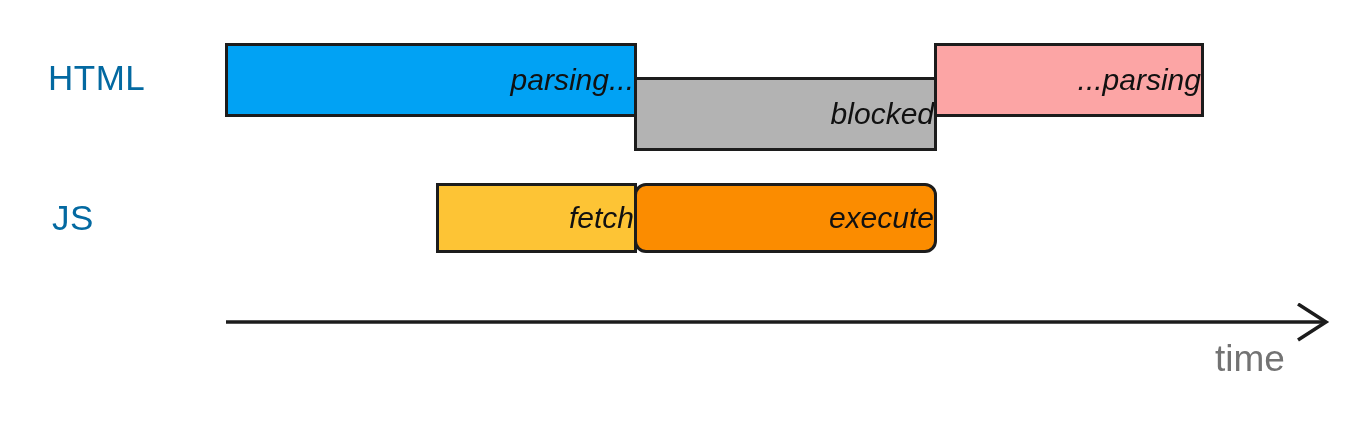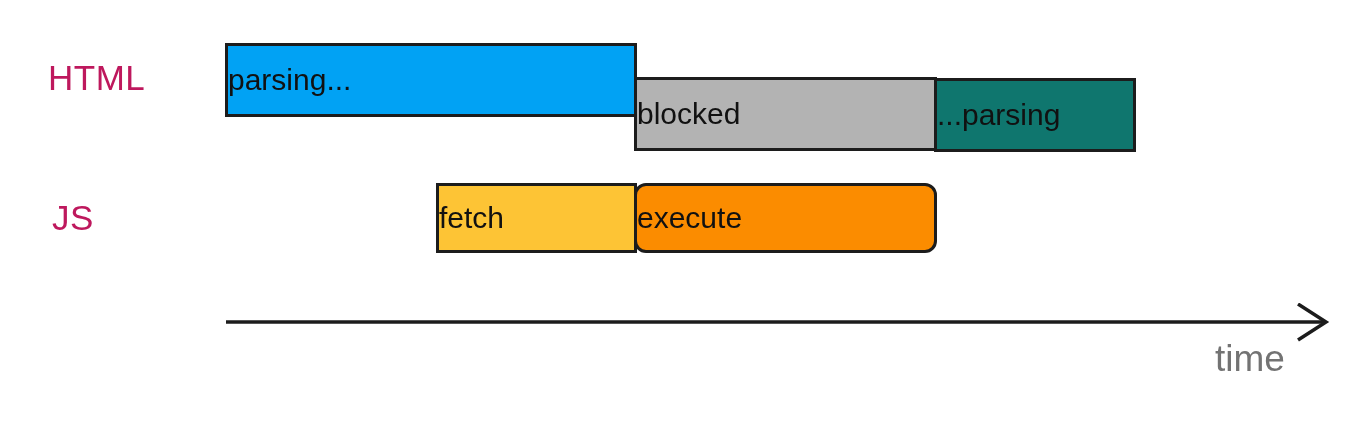--- a/index.html
+++ b/index.html
@@ -10,34 +10,35 @@
   }
   .canvas {
     position: relative;
     width: 1360px;
     height: 428px;
     background: #ffffff;
     overflow: hidden;
   }
   .row-label {
     position: absolute;
-    color: #be185d;
+    color: #0369a1;
     font-size: 35px;
     letter-spacing: 0.5px;
   }
   .row-label.html-label { left: 48px; top: 58px; }
   .row-label.js-label   { left: 52px; top: 198px; text-align: center; }
 
   .seg {
     position: absolute;
     box-sizing: border-box;
     border: 3px solid #1c1c1c;
     display: flex;
     align-items: center;
-    justify-content: flex-start;
+    justify-content: flex-end;
+    font-style: italic;
   }
   .seg.row-html { top: 43px; height: 74px; }
   .seg.row-js   { top: 183px; height: 70px; }
 
   .seg-label {
     color: #111111;
     font-size: 30px;
     white-space: nowrap;
   }
 
@@ -66,21 +67,21 @@
   <div class="row-label html-label">HTML</div>
 
   <div class="seg row-html" style="left: 225px; width: 412px; background: rgb(1, 162, 244);">
     <span class="seg-label">parsing...</span>
   </div>
 
   <div class="seg row-html" style="left: 634px; width: 303px; background: rgb(179, 179, 179); margin-top: 34px;">
     <span class="seg-label">blocked</span>
   </div>
 
-  <div class="seg row-html" style="left: 934px; width: 202px; background: #0f766e; margin-top: 35px;">
+  <div class="seg row-html" style="left: 934px; width: 270px; background: #fca5a5;">
     <span class="seg-label">...parsing</span>
   </div>
 
   <div class="row-label js-label">JS</div>
 
   <div class="seg row-js" style="left: 436px; width: 201px; background: rgb(253, 196, 53);">
     <span class="seg-label">fetch</span>
   </div>
 
   <div class="seg row-js" style="left: 634px; width: 303px; background: rgb(251, 140, 0); border-radius: 12px;">

